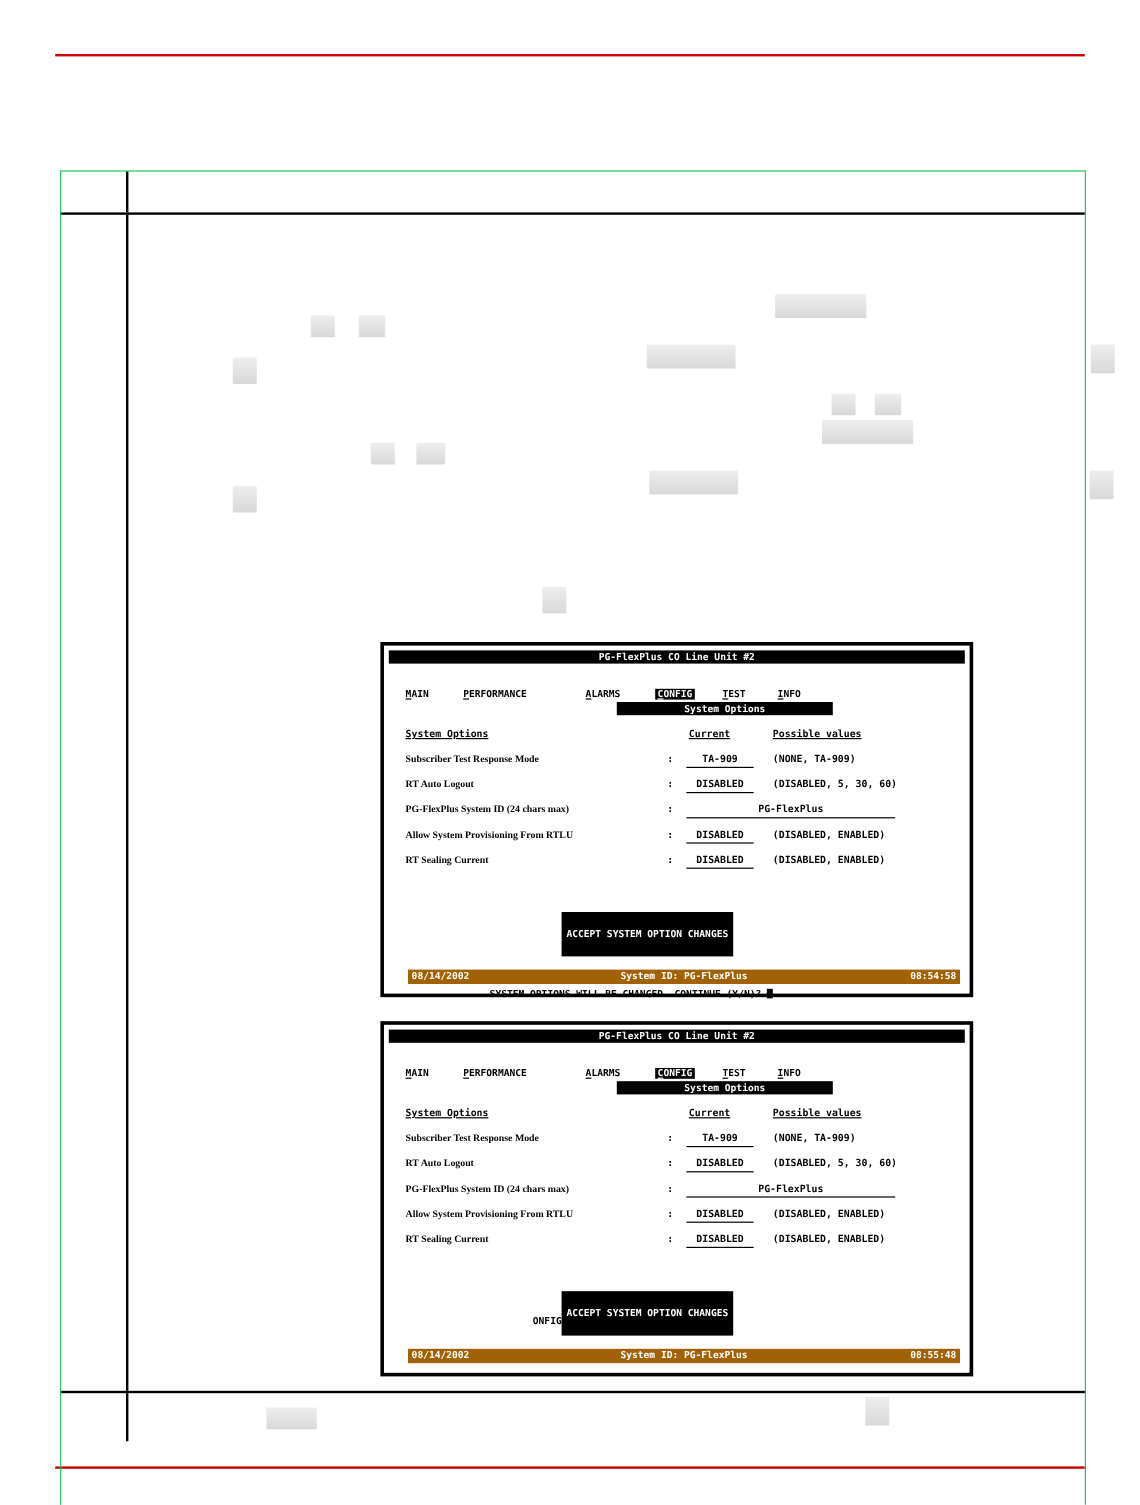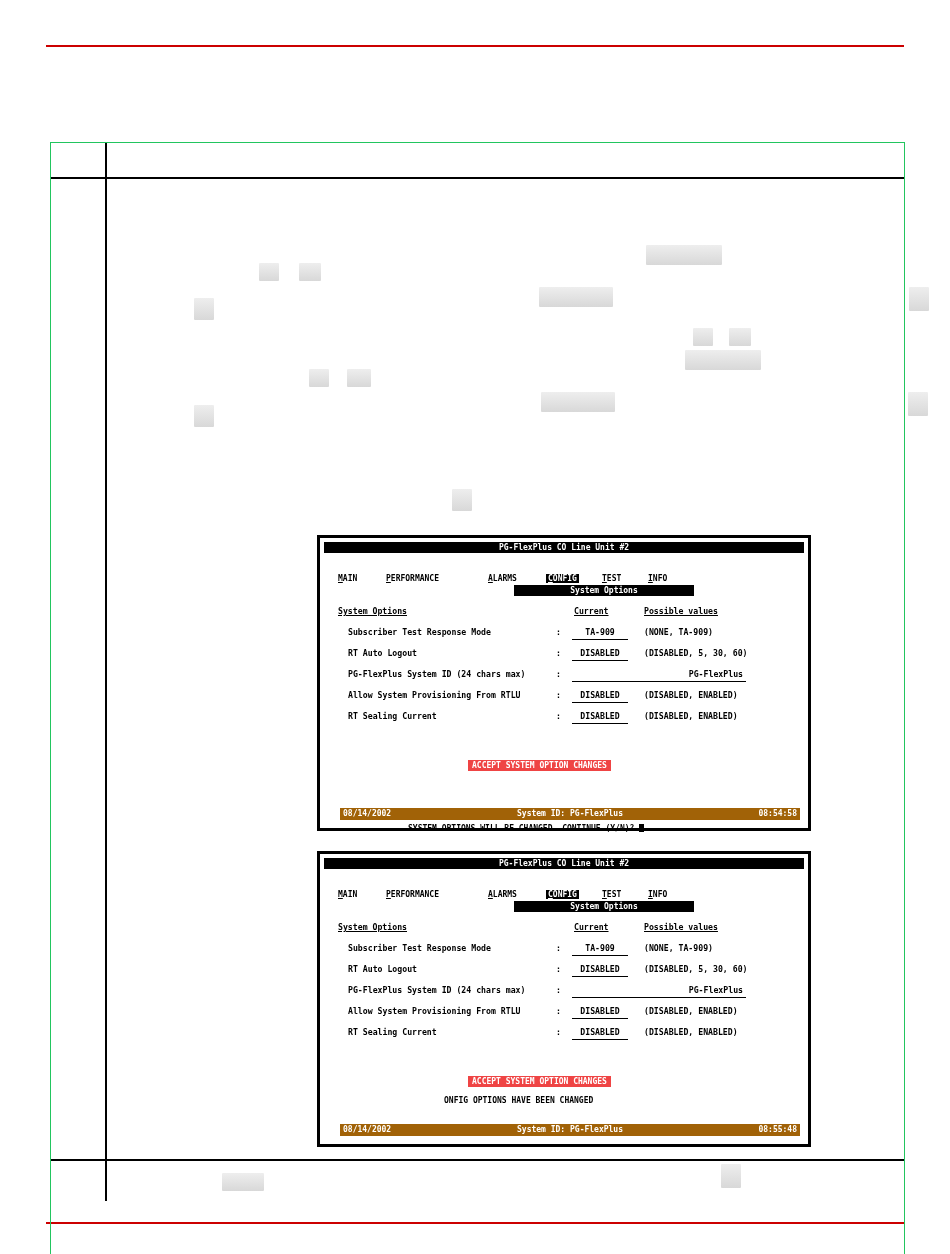--- a/index.html
+++ b/index.html
@@ -133,53 +133,54 @@
     line-height: 11px;
     padding-top: 10px;
   }
   .trow {
     position: relative;
     height: 21px;
     white-space: nowrap;
   }
   .lbl {
     position: absolute;
-    left: 24px;
+    left: 14px;
+    font-family: Liberation Serif, serif;
   }
   .colh {
     position: absolute;
     text-decoration: underline;
   }
   .colon {
     position: absolute;
     left: 232px;
   }
   .cur {
     position: absolute;
     left: 248px;
     border-bottom: 1px solid #000;
     padding: 0 3px 1px 3px;
     text-align: center;
     min-width: 50px;
   }
   .cur.wide {
     min-width: 168px;
-    text-align: right;
+    text-align: center;
   }
   .poss {
     position: absolute;
     left: 320px;
   }
   .accept {
     position: absolute;
-    background: #ef4444;
-    color: #fff;
-    font-size: 8px;
-    font-weight: bold;
-    padding: 1px 4px;
+    background: #000000;
+    color: #fff;
+    font-size: 8px;
+    font-weight: bold;
+    padding: 14px 4px;
     white-space: nowrap;
   }
   .prompt {
     position: absolute;
     font-size: 8px;
     font-weight: bold;
     white-space: nowrap;
   }
   .caret {
     display: inline-block;

